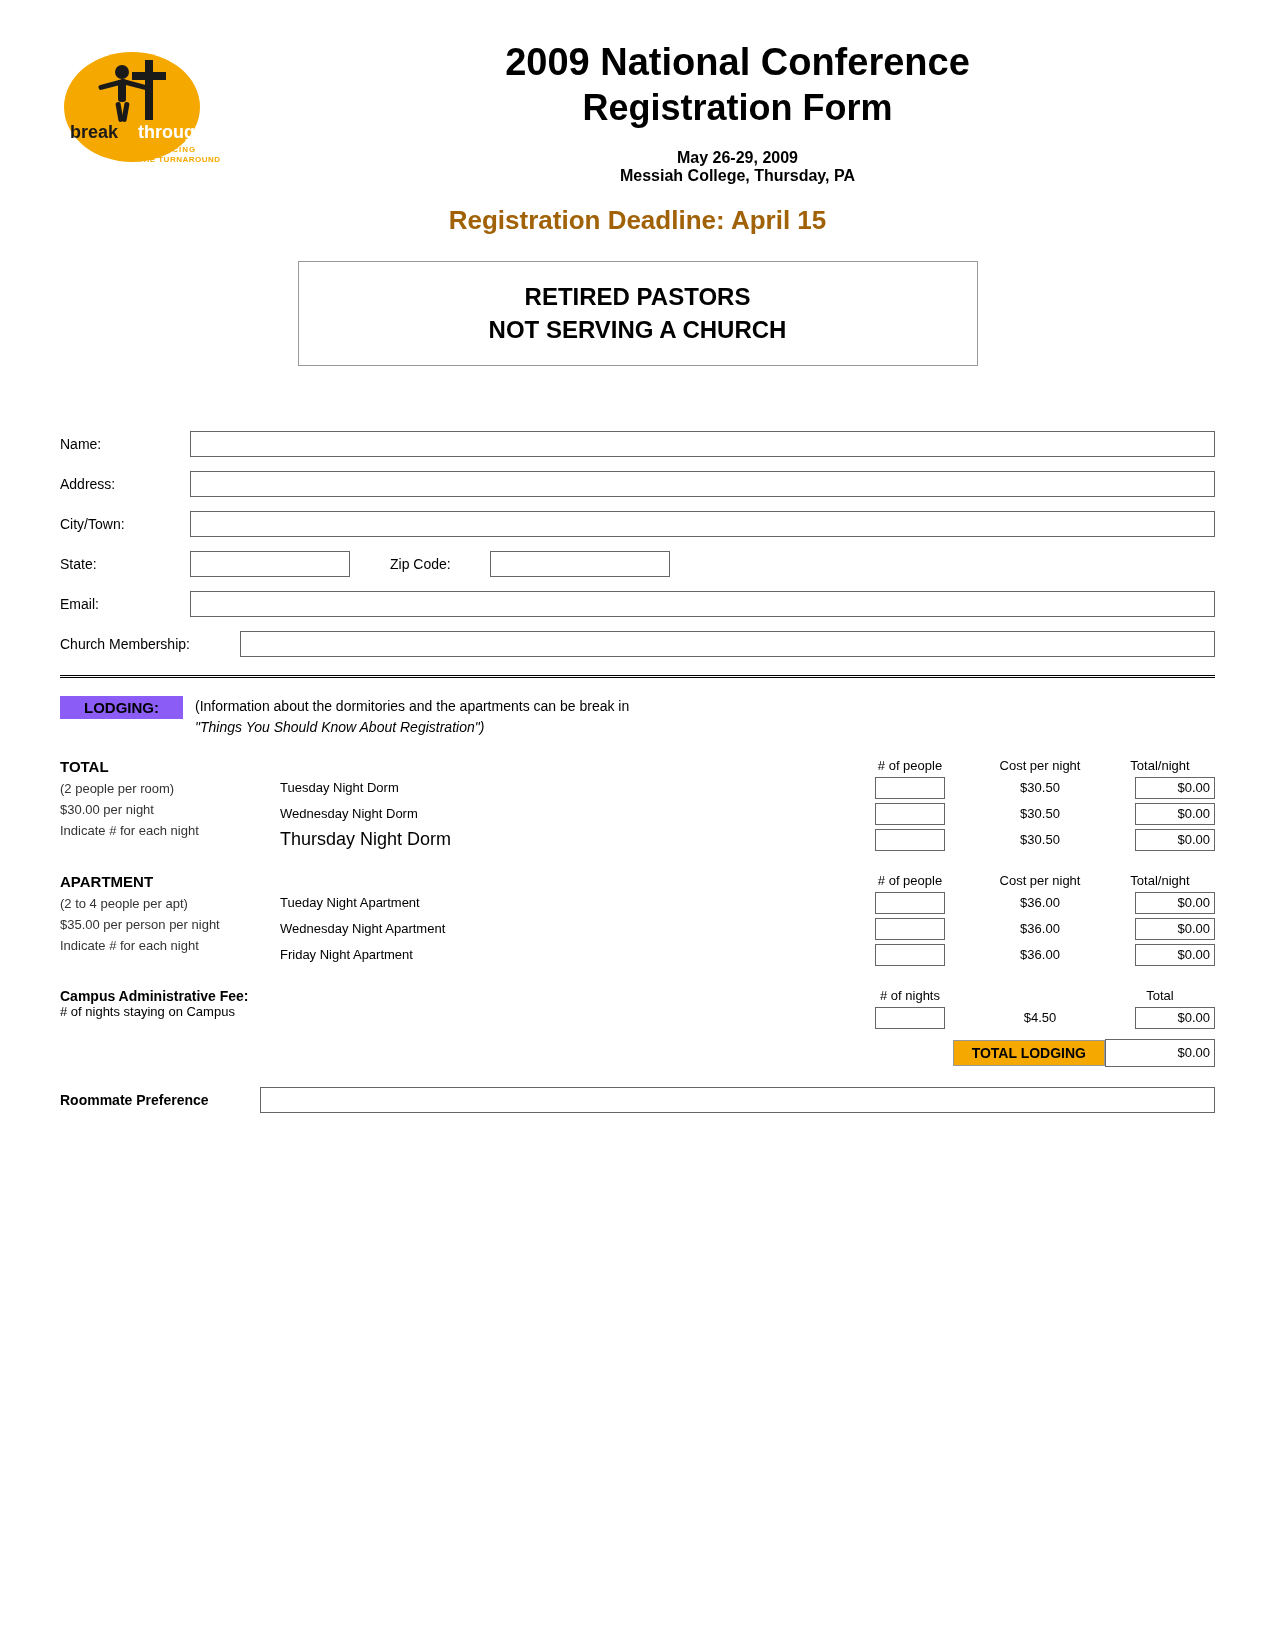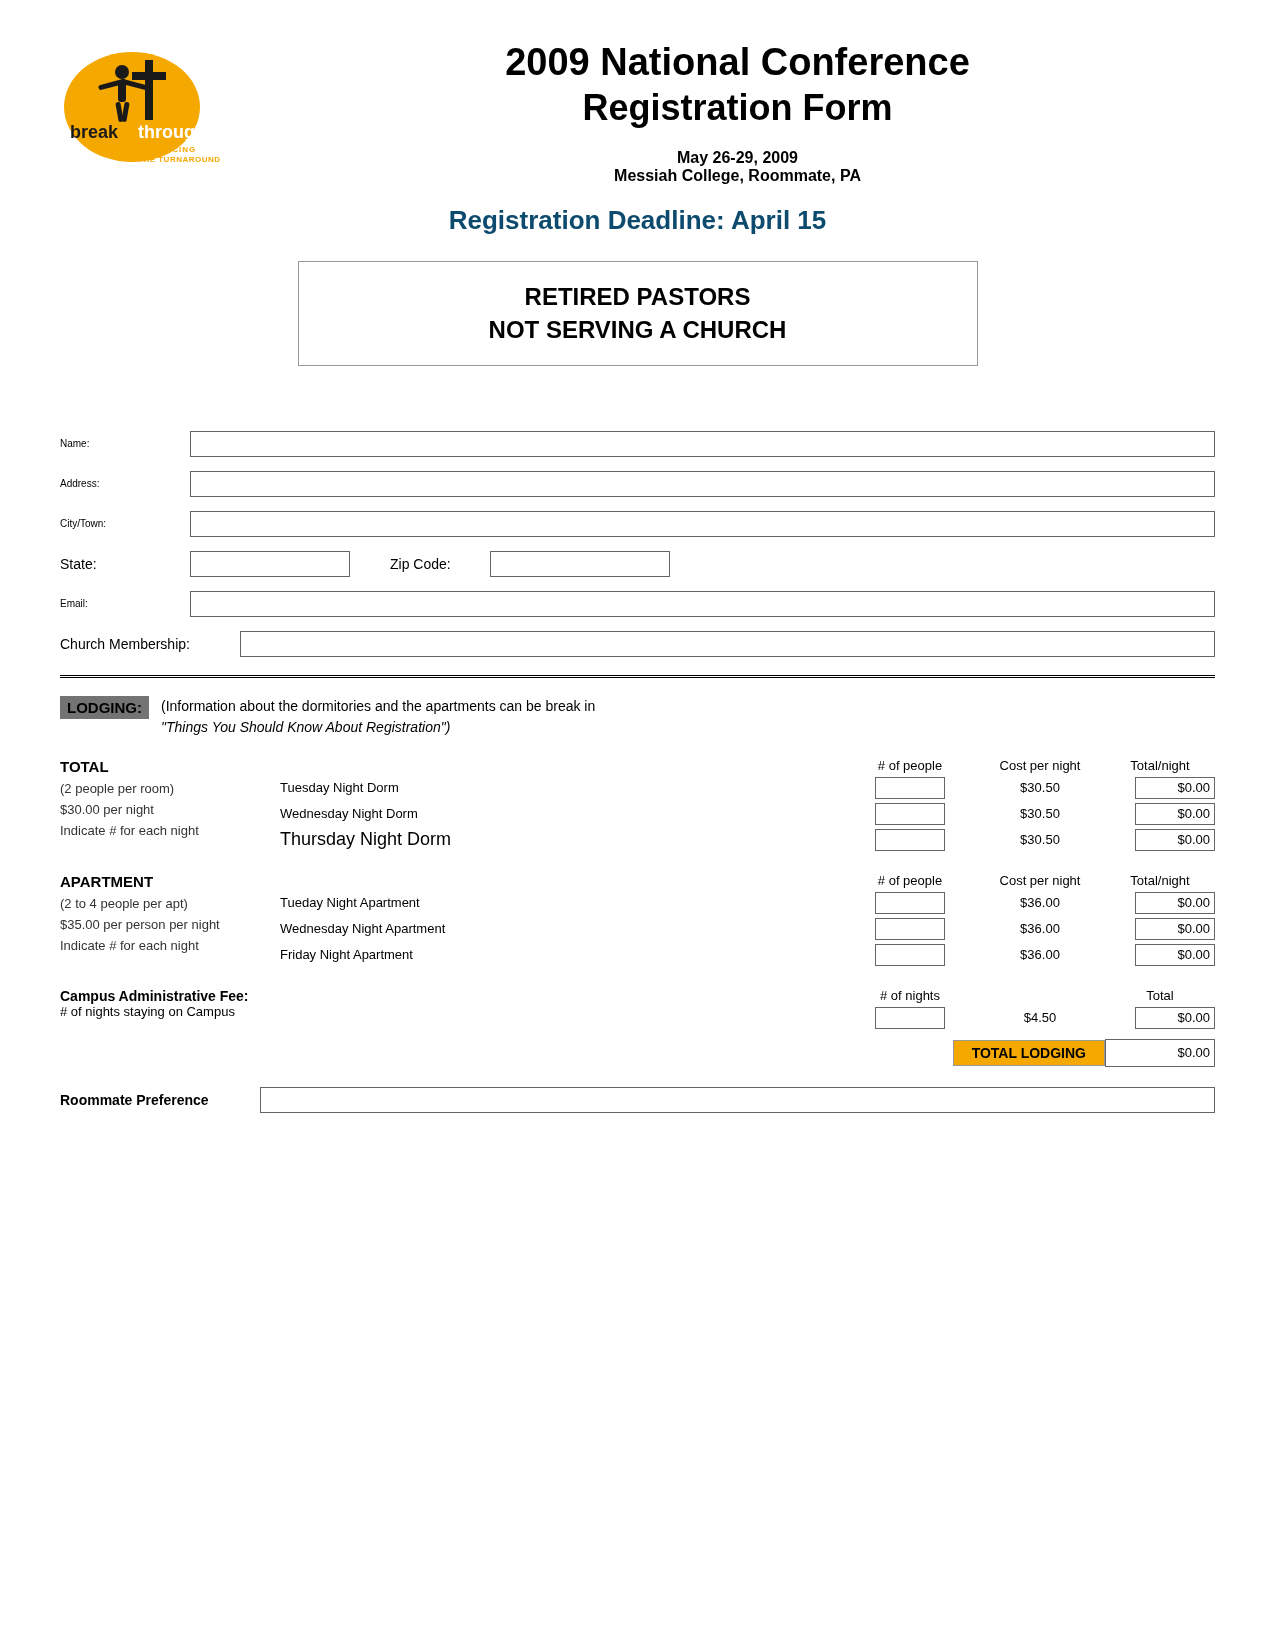--- a/index.html
+++ b/index.html
@@ -46,21 +46,21 @@
     .title-area .location {
       font-size: 16px;
       font-weight: bold;
     }
 
     
     .deadline {
       text-align: center;
       font-size: 26px;
       font-weight: bold;
-      color: #0c4a6e;
+      color: #a16207;
       margin: 20px 0 25px 0;
     }
 
     
     .section-box {
       border: 1.5px solid #999;
       display: inline-block;
       padding: 18px 40px;
       margin: 0 auto 35px auto;
       display: flex;
@@ -81,21 +81,21 @@
     
     .form-section {
       margin-bottom: 8px;
     }
     .form-row {
       display: flex;
       align-items: center;
       margin-bottom: 14px;
     }
     .form-label {
-      font-size: 10px;
+      font-size: 14px;
       min-width: 130px;
       font-weight: normal;
     }
     .form-input {
       border: 1px solid #666;
       height: 26px;
       flex: 1;
       background: #fff;
     }
     .form-row.city .form-label { min-width: 130px; }
@@ -125,24 +125,24 @@
       margin: 18px 0 18px 0;
     }
 
     
     .lodging-header {
       display: flex;
       align-items: flex-start;
       margin-bottom: 20px;
     }
     .lodging-label {
-      background: #737373;
+      background: #8b5cf6;
       font-weight: bold;
       font-size: 15px;
-      padding: 3px 7px;
+      padding: 3px 24px;
       margin-right: 12px;
       white-space: nowrap;
       align-self: flex-start;
     }
     .lodging-info {
       font-size: 14px;
       line-height: 1.5;
     }
     .lodging-section-title {
       font-weight: bold;
@@ -197,21 +197,21 @@
         <text x="78" y="88" font-size="18" font-weight="bold" fill="#fff" font-family="Arial">through:</text>
         <text x="78" y="102" font-size="8" font-weight="bold" fill="#f5a800" font-family="Arial" letter-spacing="1">EMBRACING</text>
         <text x="78" y="112" font-size="8" font-weight="bold" fill="#f5a800" font-family="Arial" letter-spacing="0.5">THE TURNAROUND</text>
       </svg>
     </div>
   </div>
   <div class="title-area">
     <h1>2009 National Conference</h1>
     <h2>Registration Form</h2>
     <div class="subtitle">May 26-29, 2009</div>
-    <div class="location">Messiah College, Roommate, PA</div>
+    <div class="location">Messiah College, Thursday, PA</div>
   </div>
 </div>
 
 <div class="deadline">Registration Deadline:  April 15</div>
 
 <div style="display:flex; justify-content:center; margin-bottom:30px;">
   <div class="section-box">
     <div class="section-box-inner">
       <h2>RETIRED PASTORS</h2>
       <h2>NOT SERVING A CHURCH</h2>

